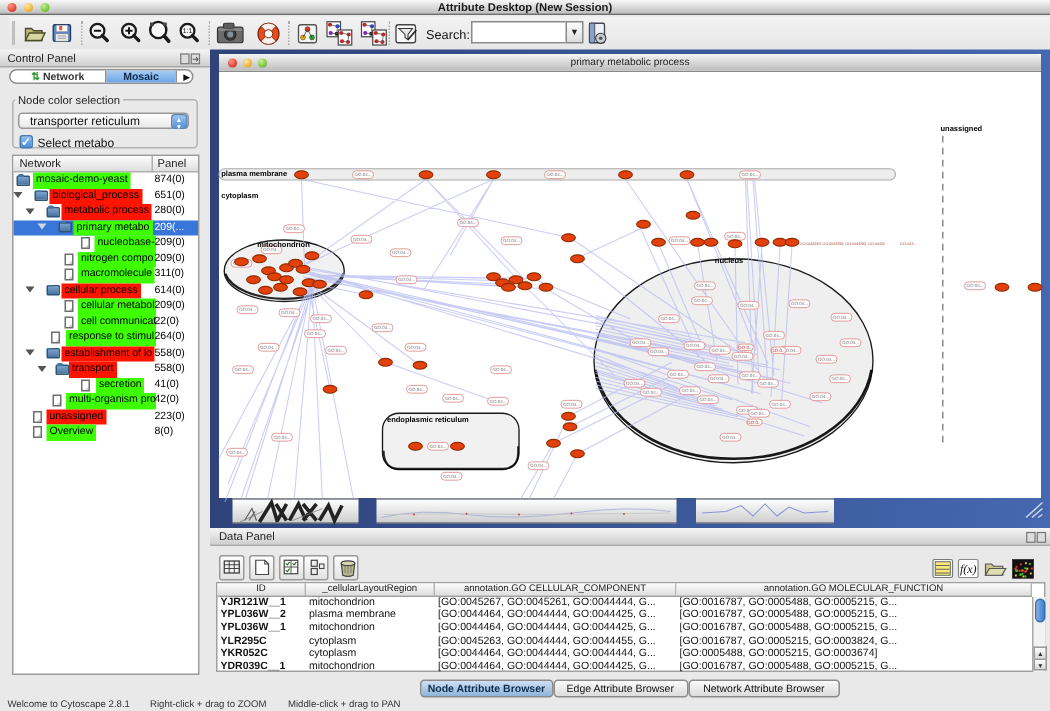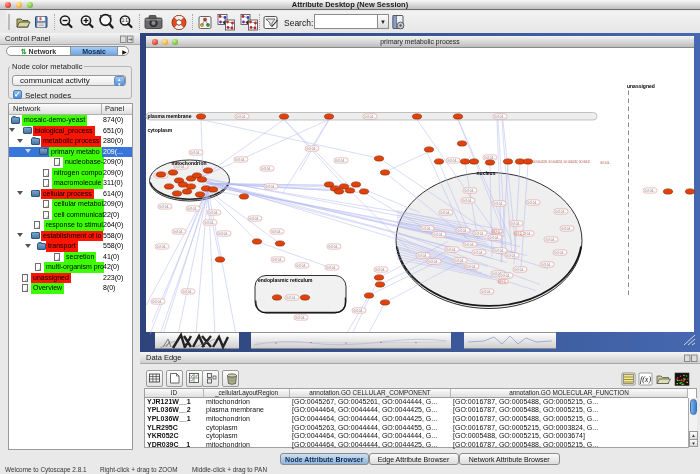--- a/index.html
+++ b/index.html
@@ -183,28 +183,28 @@
       <rect x="0.5" y="1" width="5.5" height="6.5" fill="#ddd" stroke="#777" stroke-width="0.8"></rect>
       <rect x="7.5" y="1" width="5.5" height="6.5" fill="#ddd" stroke="#777" stroke-width="0.8"></rect>
       <path d="M8.5 4.5 L12 4.5 M10.8 3 L12 4.5 L10.8 6" stroke="#555" stroke-width="0.7" fill="none"></path>
     </svg>
     <div id="tabpill">
       <div id="tabnet"><span style="color:#2a9a2a">⇅</span> Network</div>
       <div id="tabmos">Mosaic</div>
       <div id="tabarr">▶</div>
     </div>
     <div id="fieldset"></div>
-    <div id="fslegend">Node color metabolic</div>
-    <div id="combo">communicat activity</div>
+    <div id="fslegend">Node color selection</div>
+    <div id="combo">transporter reticulum</div>
     <div id="combostep">
       <div>▲</div>
       <div>▼</div>
     </div>
     <div id="cbx">✓</div>
-    <div id="cbxlbl">Select nodes</div>
+    <div id="cbxlbl">Select metabo</div>
     <div id="treebox">
       <div id="treehdr">
         <span style="position:absolute;left:4px">Network</span>
         <span style="position:absolute;left:96px">Panel</span>
         <span style="position:absolute;left:92px;top:0;height:10.5px;border-left:1px solid #b0b0b0"></span>
       </div>
       <div class="trow" style="top:11.0px">
         <span class="fold" style="left:2px"></span>
         <span class="lbl grn" style="left:13px;max-width:82px">mosaic-demo-yeast</span>
         <span class="cnt">874(0)</span>
@@ -485,21 +485,21 @@
     <div class="bstrip" style="left:324px;width:92px">
       <svg style="left:0;top:0;width:92px;height:16.5px" viewBox="0 0 92 16.5">
         <path d="M4 9 L20 8 L30 4 L38 11 L46 3 L54 11 L62 5 L72 9 L88 8" stroke="#8a94d4" stroke-width="0.7" fill="none"></path>
       </svg>
     </div>
     <svg style="left:542px;top:301px;width:14px;height:12px" viewBox="0 0 14 12">
       <path d="M13 1 L2 11 M13 5 L6 11 M13 9 L10 11" stroke="#cdd6e8" stroke-width="1" fill="none"></path>
     </svg>
   </div>
 <div id="dp" class="abs">
-    <div id="dptitle">Data Edge</div>
+    <div id="dptitle">Data Panel</div>
     <svg style="left:544px;top:2px;width:14px;height:9px" viewBox="0 0 14 9">
       <rect x="0.5" y="1" width="5.5" height="6.5" fill="#ddd" stroke="#777" stroke-width="0.8"></rect>
       <rect x="7.5" y="1" width="5.5" height="6.5" fill="#ddd" stroke="#777" stroke-width="0.8"></rect>
     </svg>
     <div class="dbtn" style="left:6px"></div>
     <div class="dbtn" style="left:26px"></div>
     <div class="dbtn" style="left:46px"></div>
     <div class="dbtn" style="left:62px"></div>
     <div class="dbtn" style="left:82px"></div>
     <svg style="left:0;top:18px;width:560px;height:17px" viewBox="0 0 560 17">

